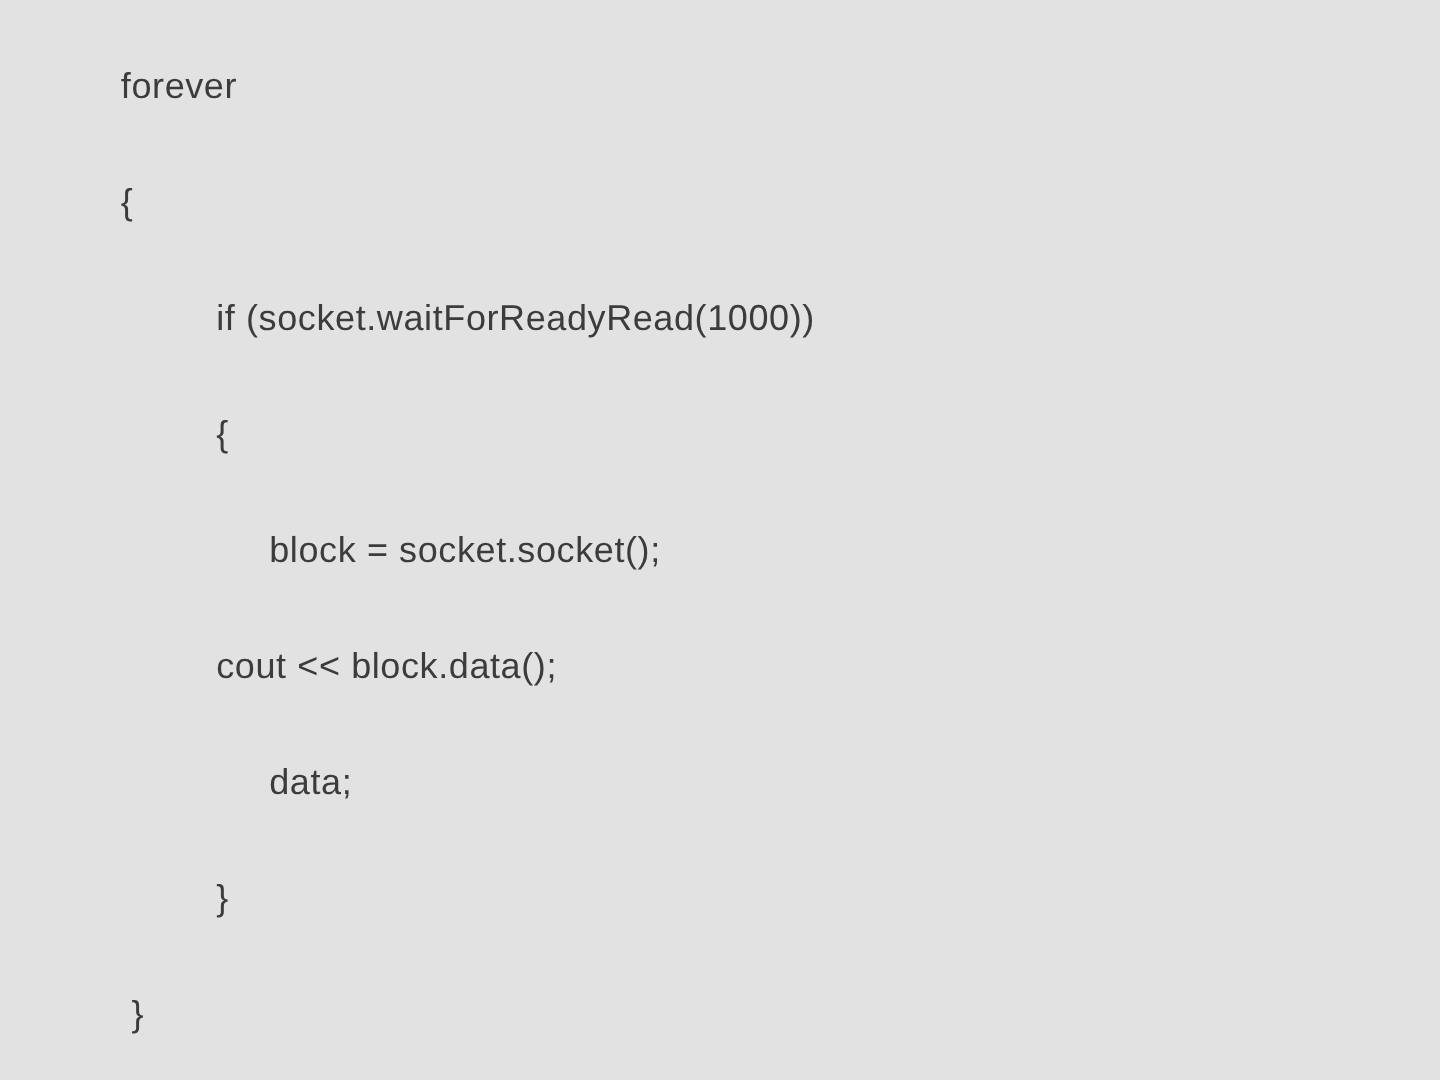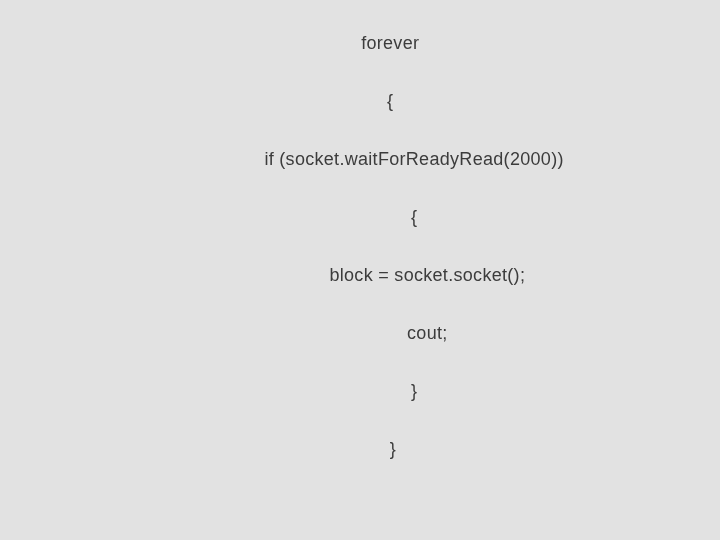--- a/index.html
+++ b/index.html
@@ -17,31 +17,31 @@
     line-height: 1.0;
   }
   .code-area {
     padding-top: 16px;
     padding-left: 18px;
     white-space: pre;
   }
   .line {
     margin-bottom: 22px;
     letter-spacing: 0.3px;
-    text-align: center;
   }
 </style>
 </head>
 <body>
 
 <div class="code-area">
 <div class="line">        forever</div>
 <div class="line">        {</div>
-<div class="line">                 if (socket.waitForReadyRead(2000))</div>
+<div class="line">                 if (socket.waitForReadyRead(1000))</div>
 <div class="line">                 {</div>
 <div class="line">                      block = socket.socket();</div>
-<div class="line">                      cout;</div>
+<div class="line">                 cout &lt;&lt; block.data();</div>
+<div class="line">                      data;</div>
 <div class="line">                 }</div>
 <div class="line">         }</div>
 
 
 
 </div>
 
 </body></html>

